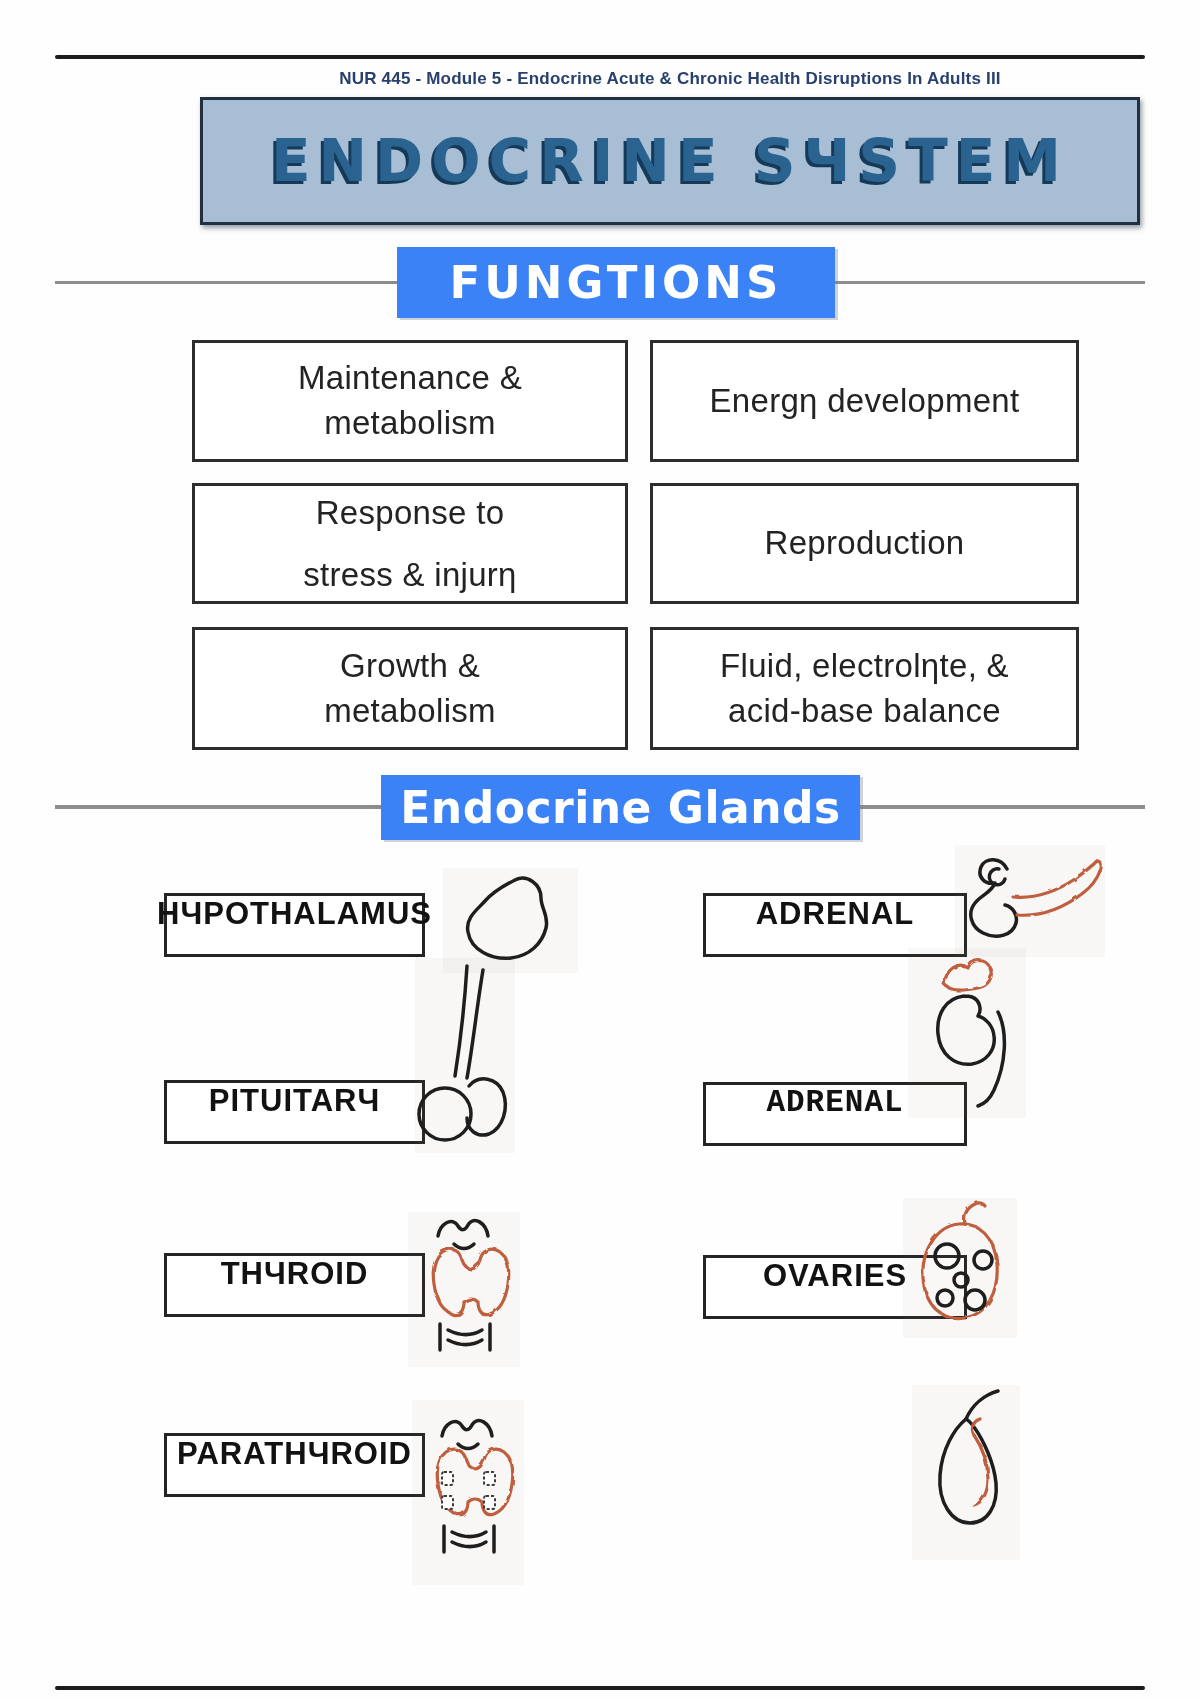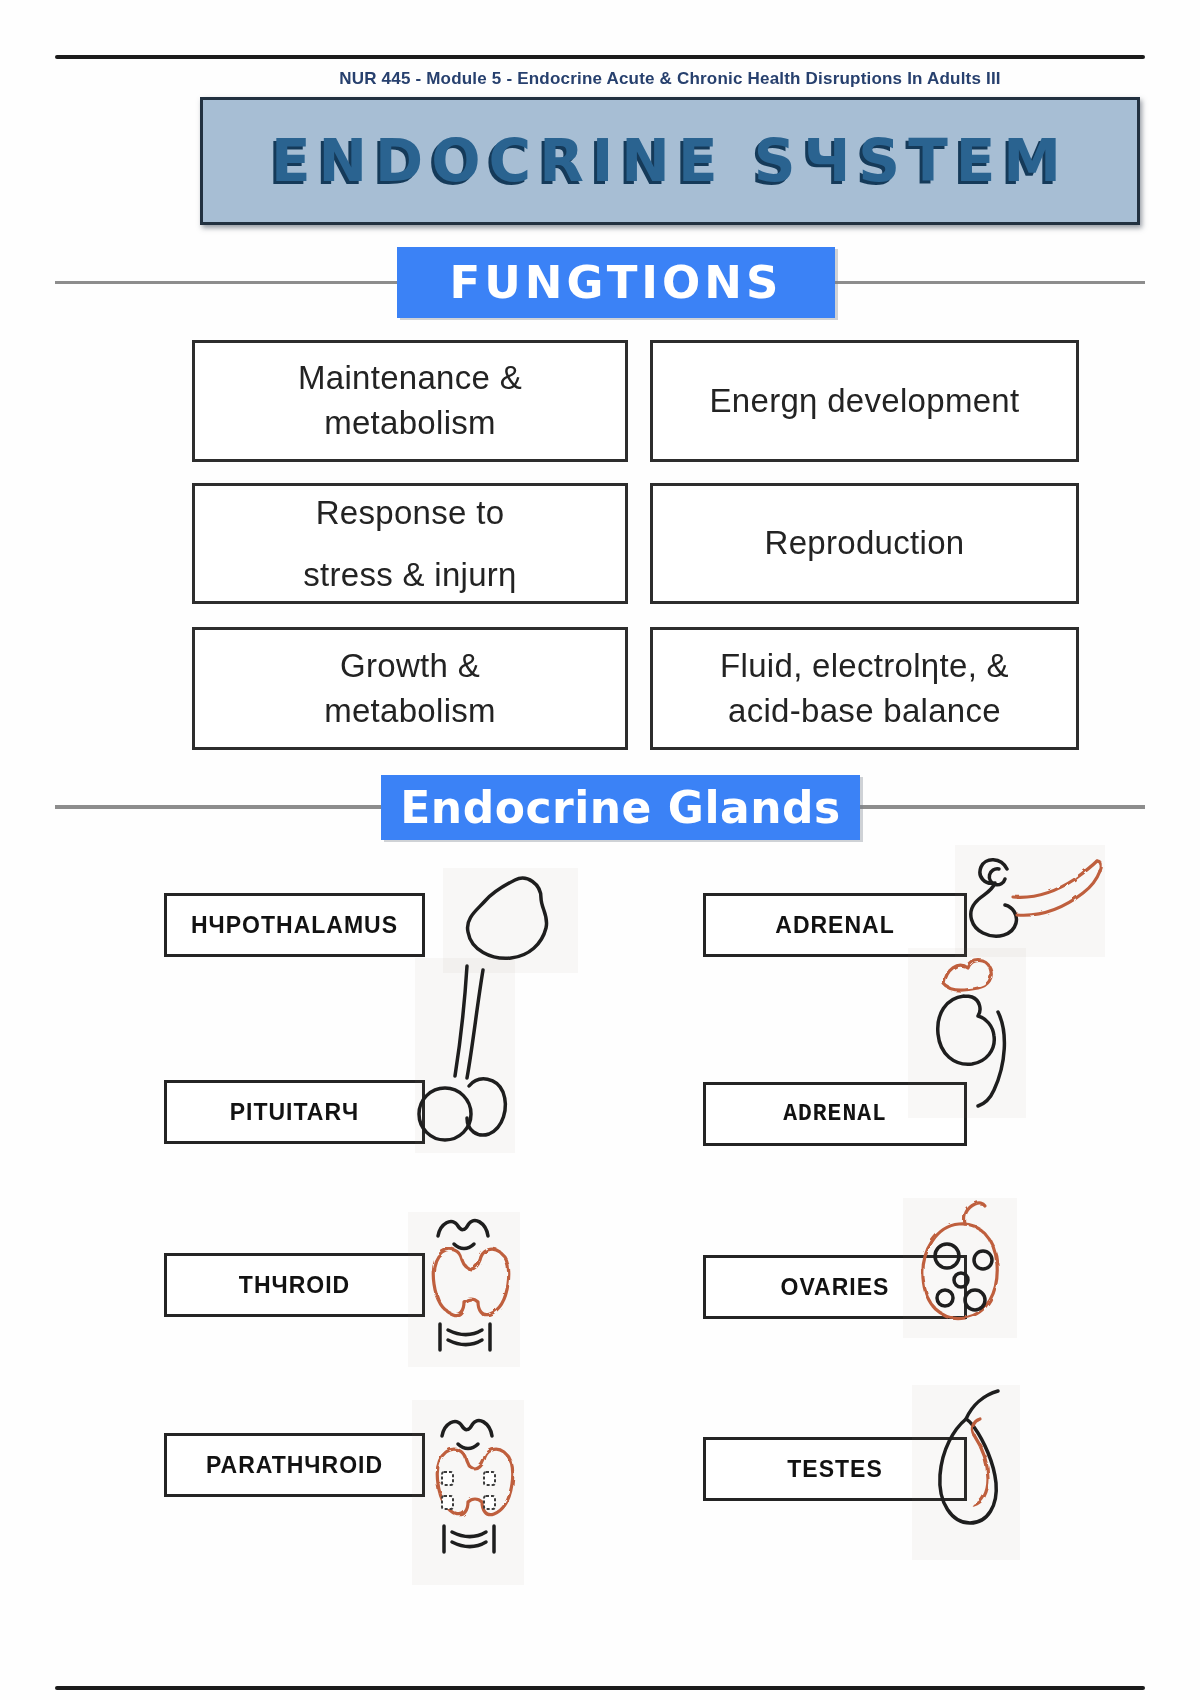--- a/index.html
+++ b/index.html
@@ -20,22 +20,22 @@
   .banner{position:absolute;display:flex;align-items:center;justify-content:center;
           background:#3b82f6;color:#ffffff;font-family:"DejaVu Sans",sans-serif;font-weight:bold;
           box-shadow:3px 2px 0 rgba(120,130,140,.35);}
   .banner.fung{left:397px;top:247px;width:438px;height:71px;font-size:45px;letter-spacing:4px;}
   .banner.glnd{left:381px;top:775px;width:479px;height:65px;font-size:44px;letter-spacing:0.5px;}
   .fbox{position:absolute;border:3px solid #2d2d2d;box-sizing:border-box;background:#fff;
         display:flex;flex-direction:column;align-items:center;justify-content:center;
         font-size:33px;color:#232323;line-height:1.35;text-align:center;letter-spacing:0.3px;}
   .fbox.spread{line-height:1.85;}
   .glabel{position:absolute;height:64px;border:3px solid #242424;box-sizing:border-box;background:#fff;
-          display:flex;align-items:center;justify-content:center;
-          font-weight:bold;font-size:23px;letter-spacing:1px;color:#121212;white-space:nowrap;}
+          display:flex;justify-content:center;
+          font-weight:bold;font-size:31px;letter-spacing:1px;color:#121212;white-space:nowrap;}
   .fig{position:absolute;background:rgba(140,130,110,.055);}
   .fig svg{display:block;width:100%;height:100%;}
   .ink{fill:none;stroke:#1e1e1e;stroke-width:3.5;stroke-linecap:round;stroke-linejoin:round;}
   .org{fill:none;stroke:#bf5f3e;stroke-width:3.2;stroke-linecap:round;stroke-linejoin:round;}
   .ptab{fill:#ffffff;stroke:#3c3c3c;stroke-width:2;stroke-dasharray:3 2;}
 </style>
 </head>
 <body>
 
 <div class="page">
@@ -97,23 +97,20 @@
   </div>
   <div class="glabel" style="left:164px;top:1253px;width:261px;">
     <span>THЧROID</span>
   </div>
   <div class="glabel" style="left:703px;top:1255px;width:264px;">
     <span>OVARIES</span>
   </div>
   <div class="glabel" style="left:164px;top:1433px;width:261px;">
     <span>PARATHЧROID</span>
   </div>
-  <div class="glabel" style="left:703px;top:1437px;width:264px;">
-    <span>TESTES</span>
-  </div>
 
   <div class="fig" style="left:443px;top:868px;width:135px;height:105px;">
     <svg viewBox="0 0 135 105">
       <path class="ink" d="M72 12 C84 6 98 16 98 30 C98 40 106 48 103 60 C99 76 86 88 68 90 C48 92 28 82 25 64 C22 50 34 42 42 33 C50 24 62 17 72 12 Z"></path>
     </svg>
   </div>
 
   <div class="fig" style="left:955px;top:845px;width:150px;height:112px;">
     <svg viewBox="0 0 150 112">
       <defs>

